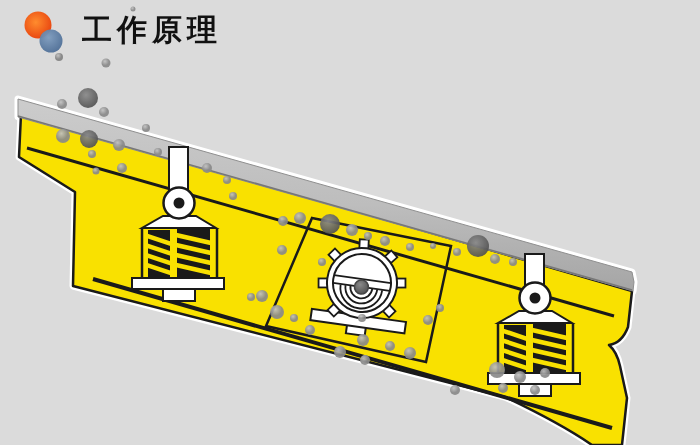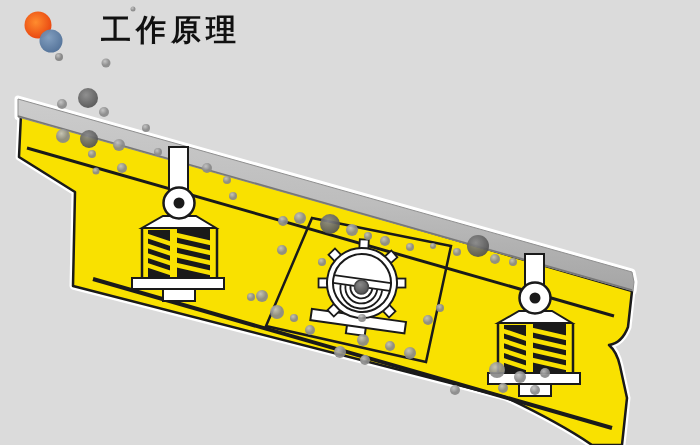--- a/index.html
+++ b/index.html
@@ -5,21 +5,21 @@
   :root{
     --bg:#DBDBDB; --yellow:#F9E100; --outline:#1A1A1A; --white:#FFFFFF;
   }
   html,body{margin:0;padding:0;}
   #stage{
     position:relative; width:700px; height:445px; overflow:hidden;
     background:var(--bg);
     font-family:"Liberation Sans", sans-serif;
   }
   #title{
-    position:absolute; left:101px; top:10px;
+    position:absolute; left:82px; top:10px;
     font-size:30px; font-weight:700; letter-spacing:5px;
     color:#111; white-space:nowrap;
   }
   svg{position:absolute; left:0; top:0;}
   .wp{fill:var(--white); stroke:var(--outline); stroke-width:2;}
   .ln{stroke:var(--outline); fill:none;}
 </style>
 </head>
 <body>
 

